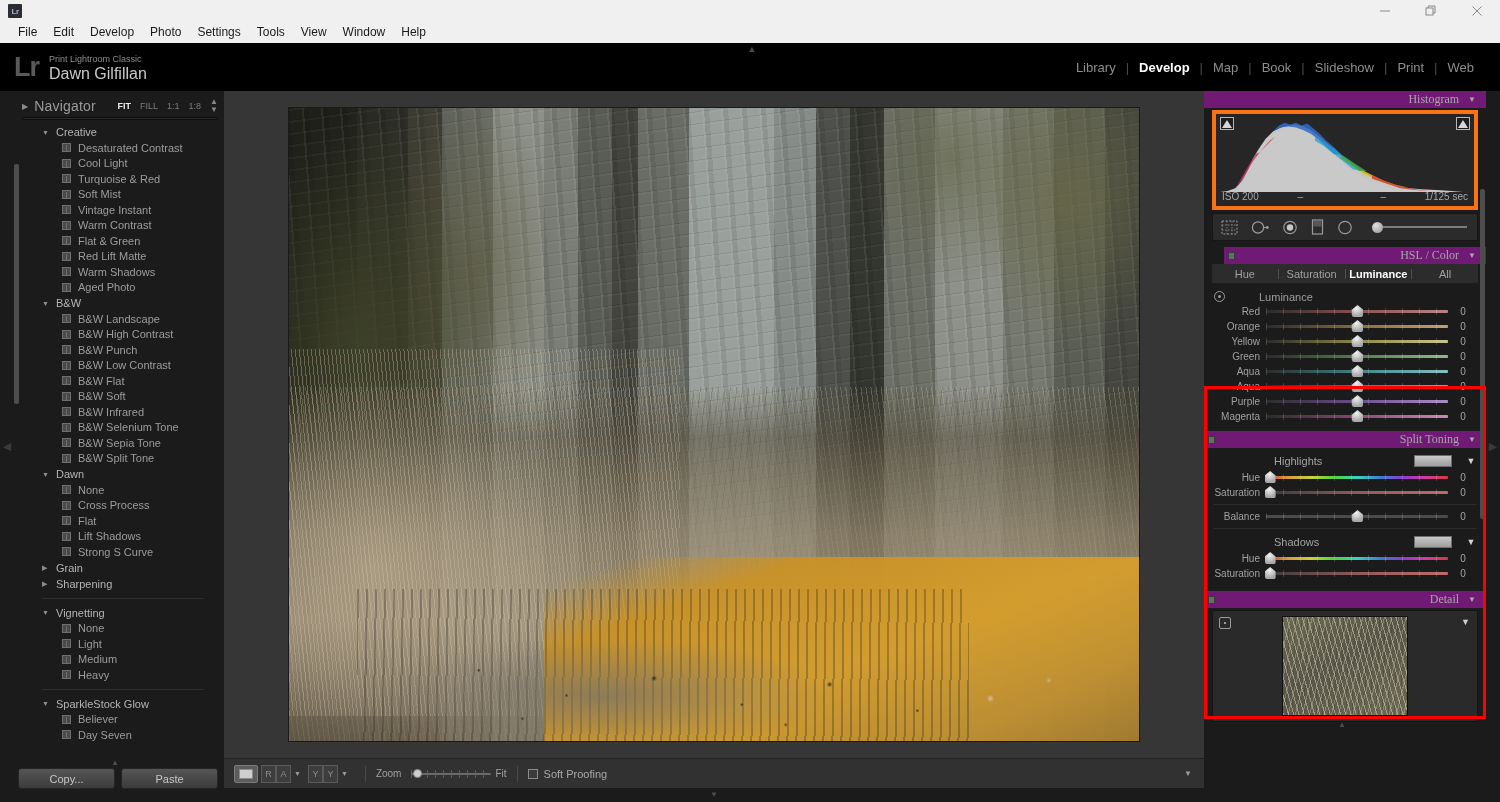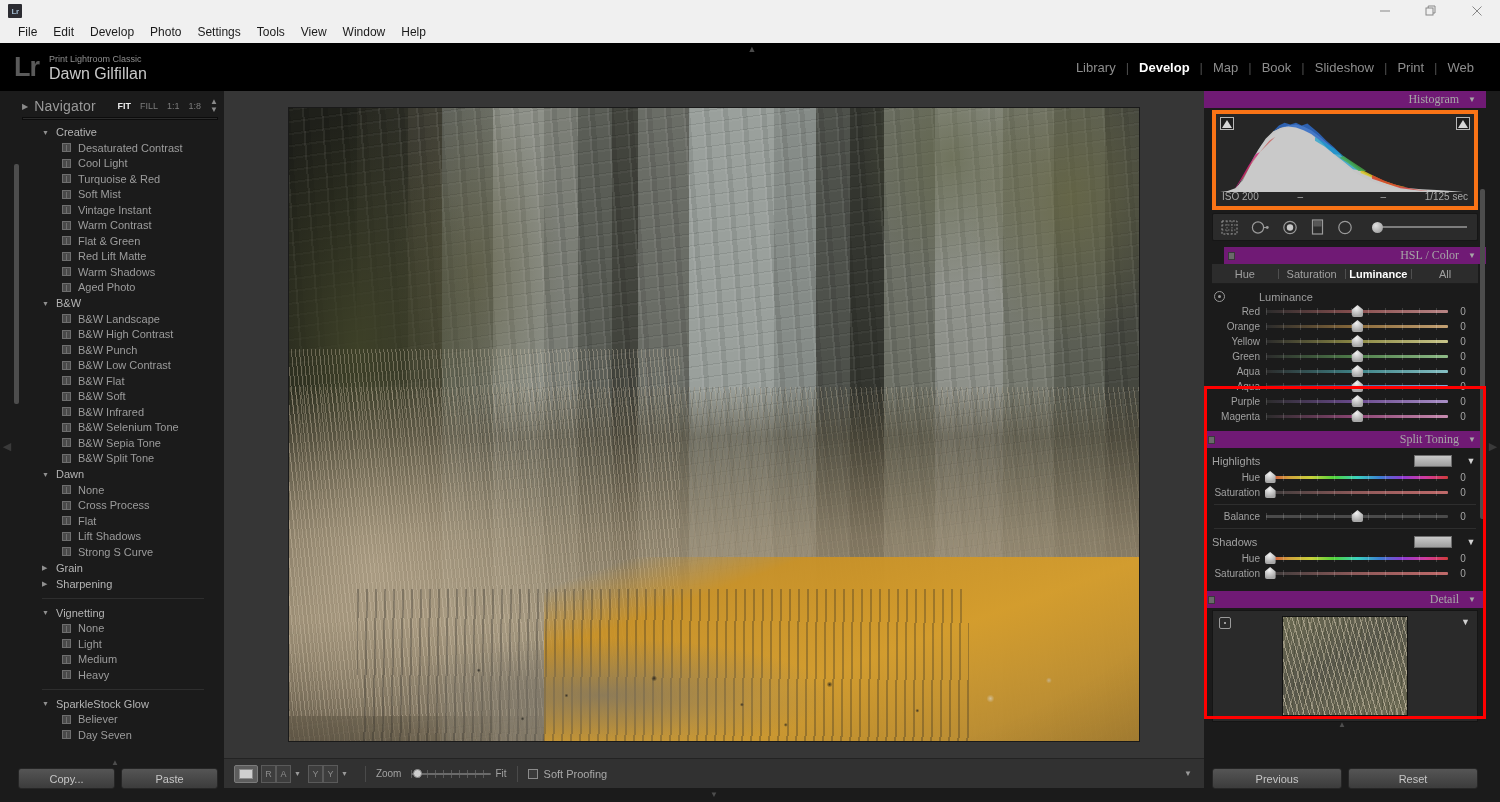--- a/index.html
+++ b/index.html
@@ -396,21 +396,21 @@
   }
   .sl-value {
     width: 30px; text-align: center; font-size: 10px; color: #a4a4a4; flex: 0 0 30px;
   }
 
   .st-body { padding: 4px 8px 6px 8px; }
   .st-section-row {
     display: flex; align-items: center; height: 18px;
   }
   .st-section-label {
-    font-size: 11px; color: #a2a2a2;  text-align: center;
+    font-size: 11px; color: #a2a2a2; margin-left: 62px; text-align: center;
   }
   .st-swatch {
     margin-left: auto; width: 38px; height: 12px;
     background: linear-gradient(#c9c9c9, #9e9e9e); border: 1px solid #6d6d6d;
   }
   .st-tri { color: #d2d2d2; font-size: 9px; margin-left: 12px; width: 14px; text-align: center; }
   .st-divider { height: 1px; background: #2e2e2e; margin: 4px 2px; }
 
   .detail-box {
     margin: 2px 8px 0 8px; height: 112px;
@@ -995,24 +995,20 @@
       <span class="panel-title">Detail</span>
       <span class="panel-tri">▼</span>
     </div>
     <div class="detail-box">
       <span class="detail-loupe-ico"></span>
       <span class="detail-tri">▼</span>
       <span class="detail-thumb"></span>
       <span class="detail-toggle">▲</span>
     </div>
 
-    <div class="prev-reset">
-      <div class="lr-btn">Previous</div>
-      <div class="lr-btn">Reset</div>
-    </div>
 
     <div class="right-scrollbar">
       <div class="right-scroll-thumb"></div>
     </div>
 
     <div class="red-outline"></div>
   </div>
 
   <div class="right-edge">
     <div class="collapse-arrow-r">▶</div>

